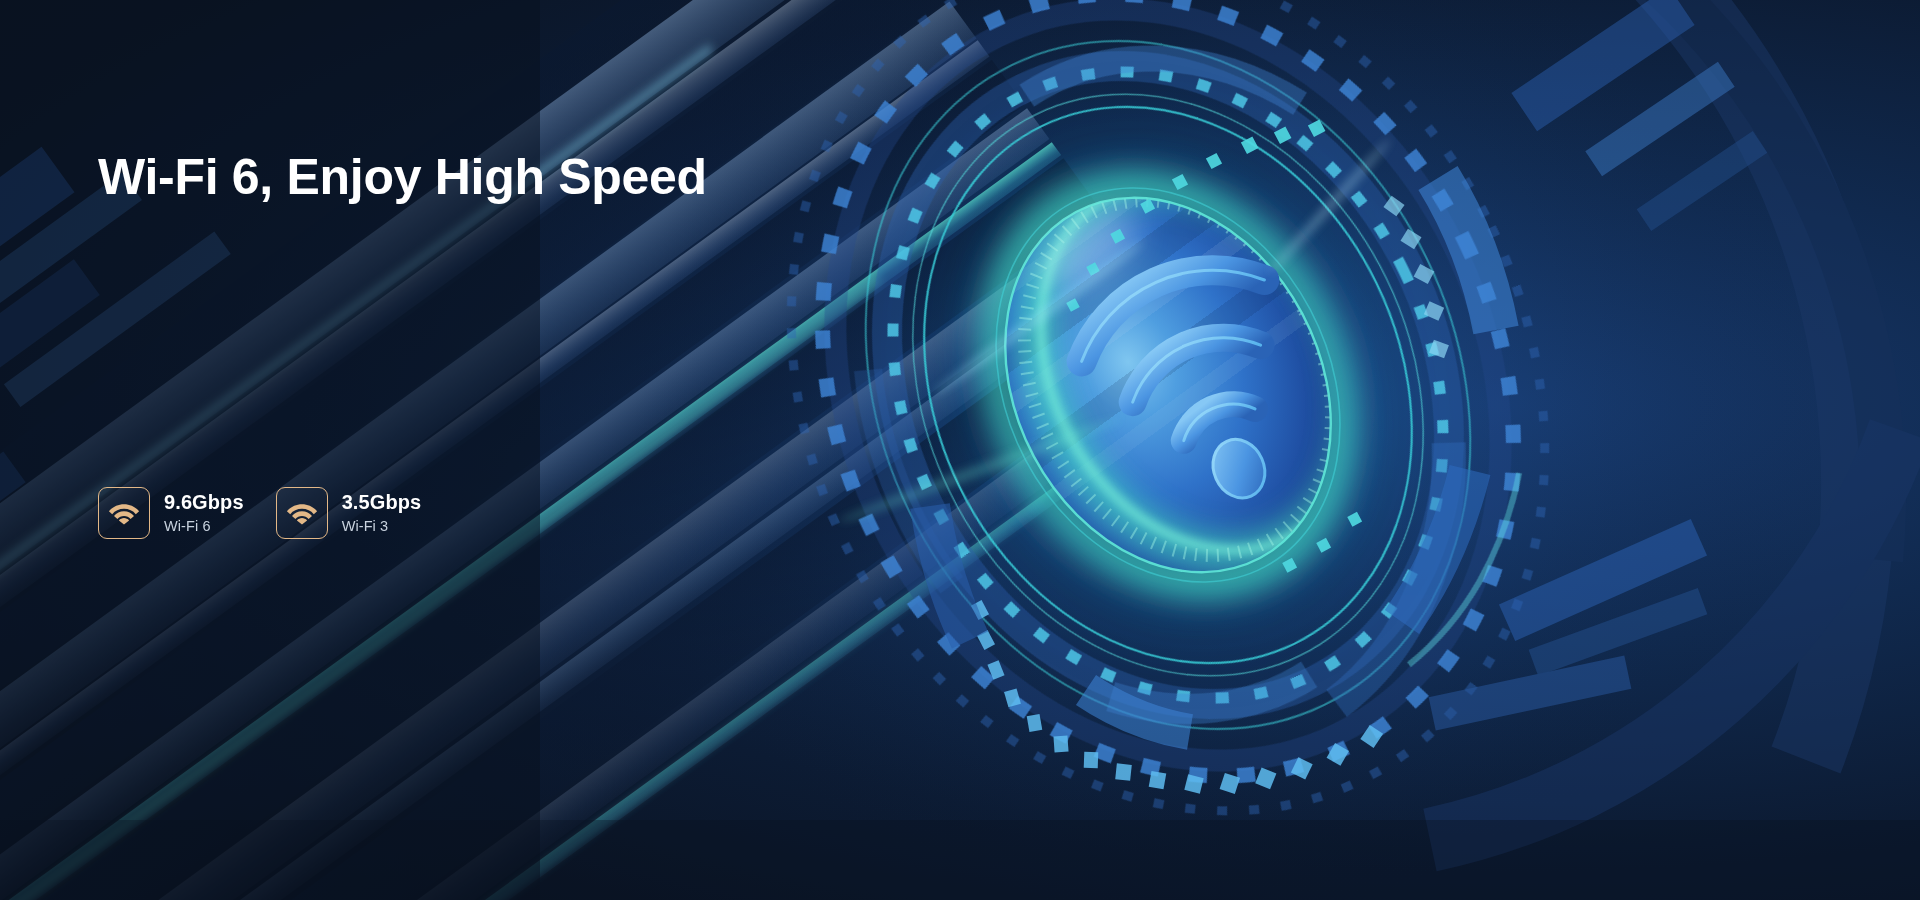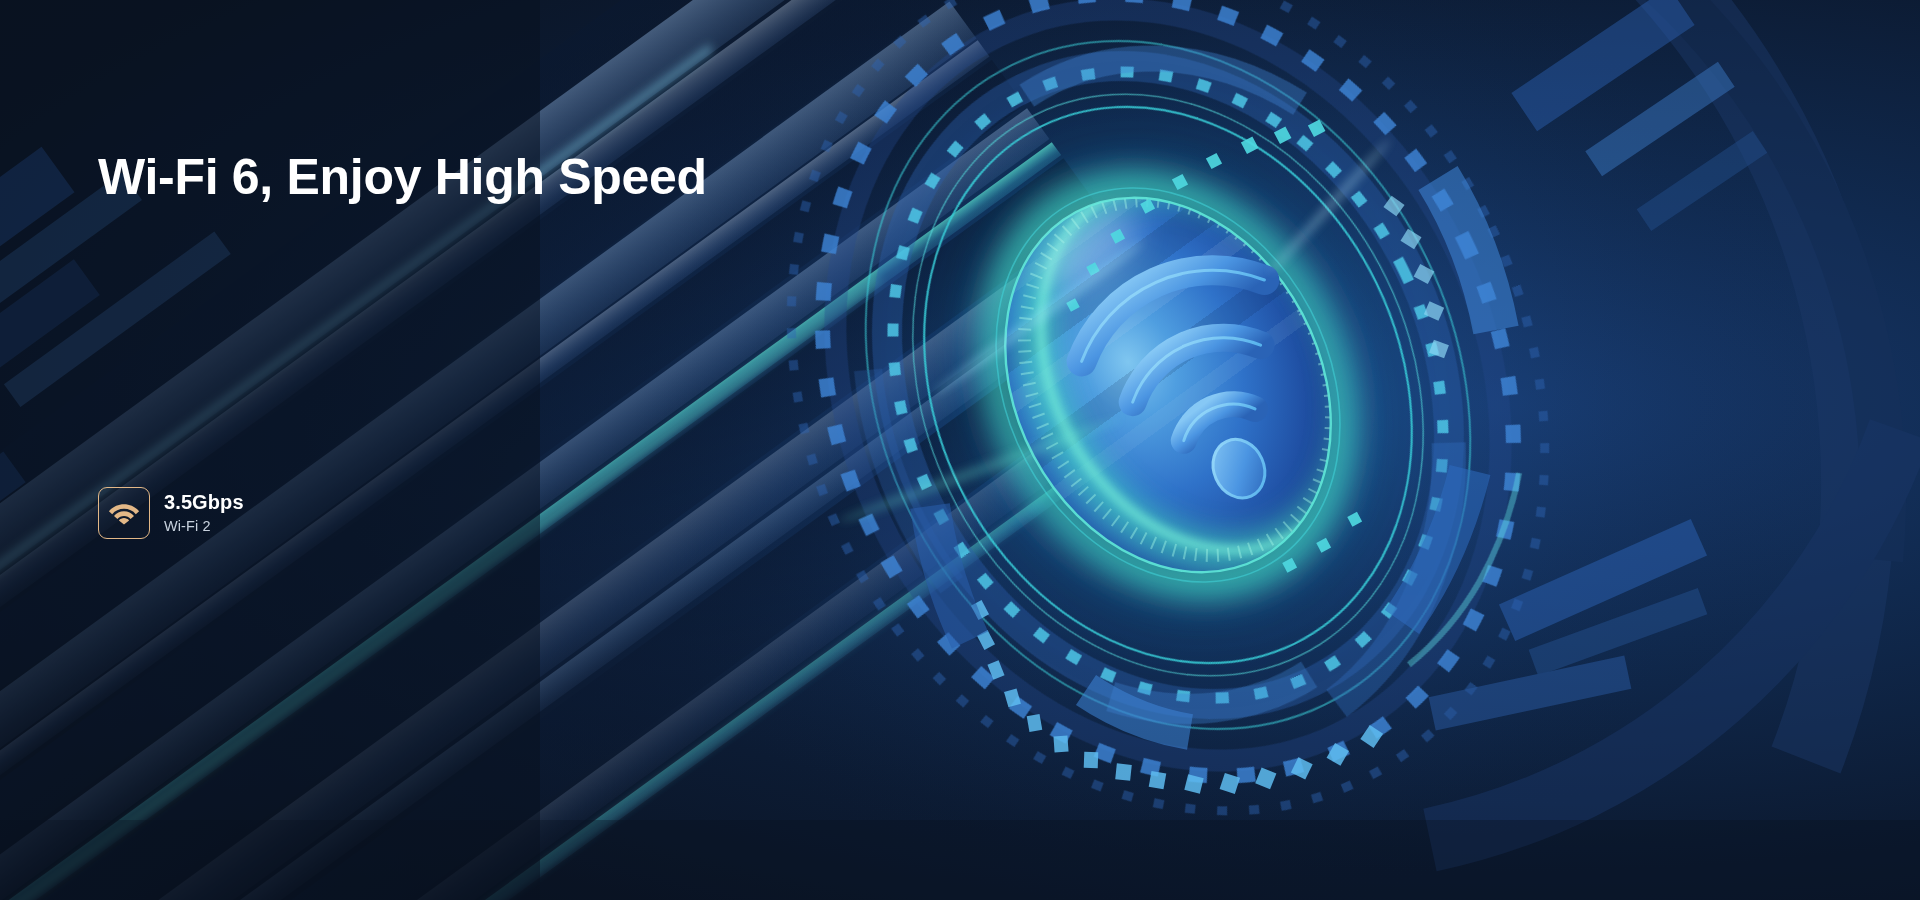--- a/index.html
+++ b/index.html
@@ -341,30 +341,43 @@
       </g>
     </svg>
   </div>
 
   <div class="copy">
     <h1 class="headline">Wi-Fi 6, Enjoy High Speed</h1>
   </div>
 
   <div class="stats">
 
+    <div class="stat">
+      <span class="stat-icon">
+        <svg width="32" height="24" viewBox="0 0 32 24" aria-hidden="true">
+          <path d="M16 3.2C9.8 3.2 4.4 6.0 0.9 10.2l3.3 3.0C7.0 9.8 11.2 7.8 16 7.8s9.0 2.0 11.8 5.4l3.3-3.0C27.6 6.0 22.2 3.2 16 3.2z" fill="#e3b887"></path>
+          <path d="M16 10.3c-4.0 0-7.6 1.8-10.0 4.6l3.4 3.1c1.6-1.9 4.0-3.1 6.6-3.1s5.0 1.2 6.6 3.1l3.4-3.1c-2.4-2.8-6.0-4.6-10.0-4.6z" fill="#e3b887"></path>
+          <path d="M16 17.1c-2.0 0-3.8 0.9-5.1 2.3L16 23.6l5.1-4.2c-1.3-1.4-3.1-2.3-5.1-2.3z" fill="#e3b887"></path>
+        </svg>
+      </span>
+      <span class="stat-text">
+        <span class="stat-value">9.6Gbps</span>
+        <span class="stat-label">Wi-Fi 6</span>
+      </span>
+    </div>
 
     <div class="stat">
       <span class="stat-icon">
         <svg width="32" height="24" viewBox="0 0 32 24" aria-hidden="true">
           <path d="M16 3.2C9.8 3.2 4.4 6.0 0.9 10.2l3.3 3.0C7.0 9.8 11.2 7.8 16 7.8s9.0 2.0 11.8 5.4l3.3-3.0C27.6 6.0 22.2 3.2 16 3.2z" fill="#e3b887"></path>
           <path d="M16 10.3c-4.0 0-7.6 1.8-10.0 4.6l3.4 3.1c1.6-1.9 4.0-3.1 6.6-3.1s5.0 1.2 6.6 3.1l3.4-3.1c-2.4-2.8-6.0-4.6-10.0-4.6z" fill="#e3b887"></path>
           <path d="M16 17.1c-2.0 0-3.8 0.9-5.1 2.3L16 23.6l5.1-4.2c-1.3-1.4-3.1-2.3-5.1-2.3z" fill="#e3b887"></path>
         </svg>
       </span>
       <span class="stat-text">
         <span class="stat-value">3.5Gbps</span>
-        <span class="stat-label">Wi-Fi 2</span>
+        <span class="stat-label">Wi-Fi 3</span>
       </span>
     </div>
 
   </div>
 
 </div>
 
 </body></html>

